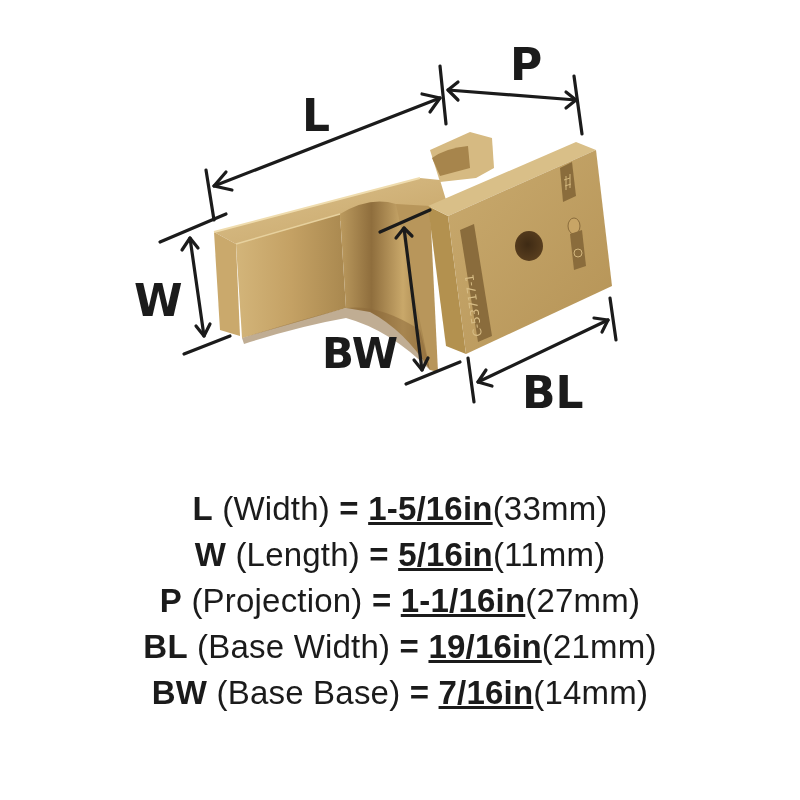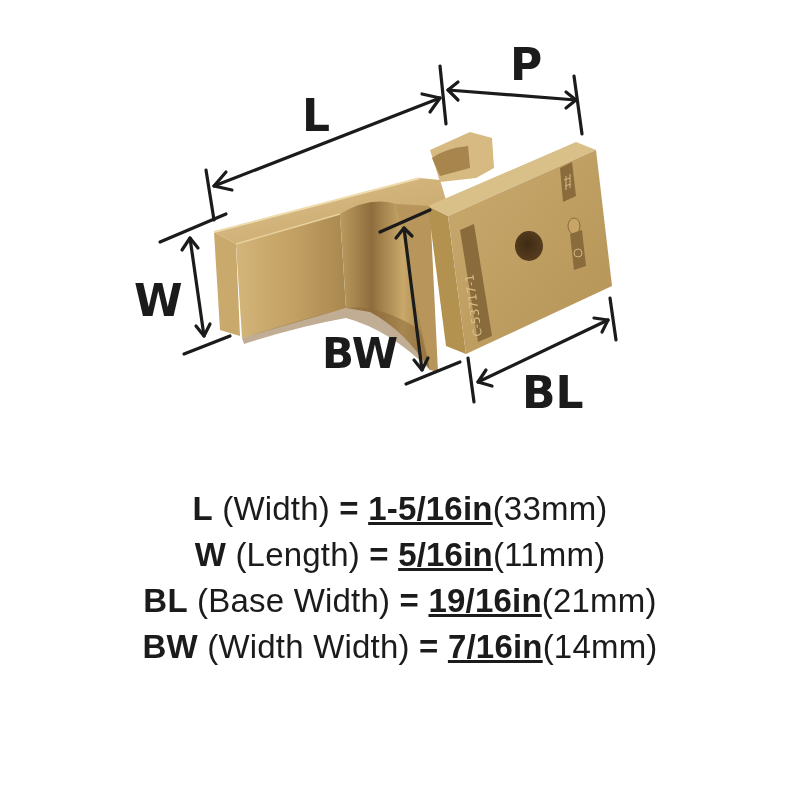--- a/index.html
+++ b/index.html
@@ -138,24 +138,30 @@
     <span class="spec-eq">=</span>
     <span class="spec-in">1-5/16in</span><span class="spec-mm">(33mm)</span>
   </div>
   <div class="spec-row">
     <span class="spec-code">W</span>
     <span class="spec-name">(Length)</span>
     <span class="spec-eq">=</span>
     <span class="spec-in">5/16in</span><span class="spec-mm">(11mm)</span>
   </div>
   <div class="spec-row">
+    <span class="spec-code">P</span>
+    <span class="spec-name">(Projection)</span>
+    <span class="spec-eq">=</span>
+    <span class="spec-in">1-1/16in</span><span class="spec-mm">(27mm)</span>
+  </div>
+  <div class="spec-row">
     <span class="spec-code">BL</span>
     <span class="spec-name">(Base Width)</span>
     <span class="spec-eq">=</span>
     <span class="spec-in">19/16in</span><span class="spec-mm">(21mm)</span>
   </div>
   <div class="spec-row">
     <span class="spec-code">BW</span>
-    <span class="spec-name">(Width Width)</span>
+    <span class="spec-name">(Base Base)</span>
     <span class="spec-eq">=</span>
     <span class="spec-in">7/16in</span><span class="spec-mm">(14mm)</span>
   </div>
 </div>
 
 </body></html>

